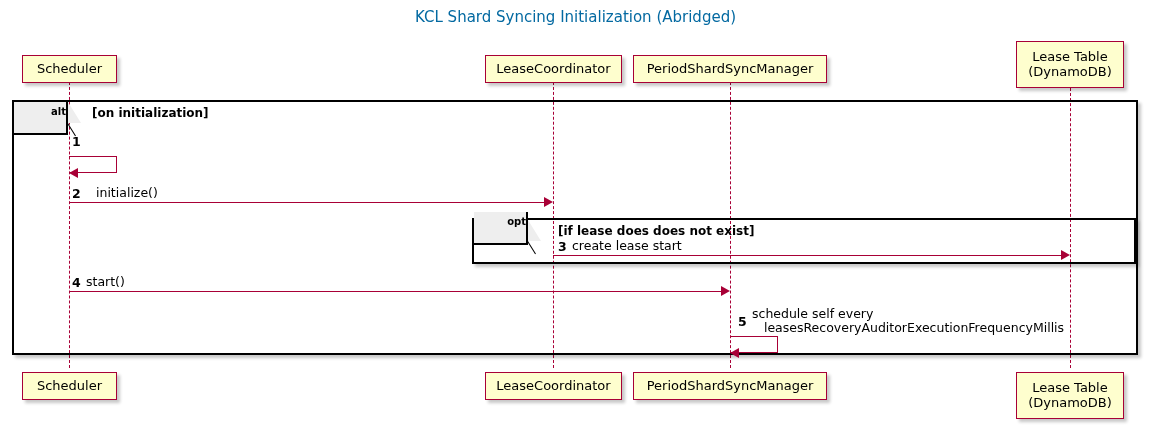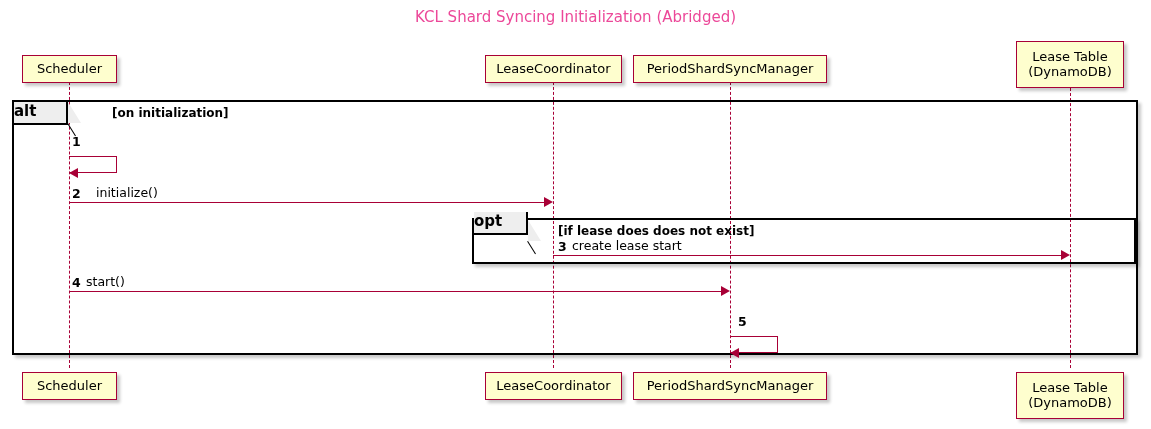--- a/index.html
+++ b/index.html
@@ -17,21 +17,21 @@
   }
 
   
   .title {
     position: absolute;
     top: 8px;
     left: 0;
     width: 1151px;
     text-align: center;
     font-size: 15px;
-    color: #ec4899;
+    color: #0369a1;
     white-space: nowrap;
   }
 
   
   .participant {
     position: absolute;
     box-sizing: border-box;
     background: #FEFECE;
     border: 1.5px solid #A80036;
     color: #000000;
@@ -59,26 +59,26 @@
     border: 2px solid #000000;
     background: transparent;
     box-shadow: 3px 3px 3px rgba(0,0,0,0.22);
   }
   .frame-tab {
     position: absolute;
     box-sizing: border-box;
     background: #EEEEEE;
     border-right: 2px solid #000000;
     border-bottom: 2px solid #000000;
-    font-size: 15px;
+    font-size: 10px;
     font-weight: bold;
     color: #000000;
-    text-align: left;
+    text-align: right;
     line-height: 19px;
-    height: 23px;
+    height: 33px;
   }
   .frame-tab-notch {
     position: absolute;
     width: 0;
     height: 0;
     border-style: solid;
     border-width: 21px 0 0 13px;
     border-color: transparent transparent transparent #EEEEEE;
   }
   .frame-tab-notch::after {
@@ -155,21 +155,21 @@
   <div class="title">KCL Shard Syncing Initialization (Abridged)</div>
 
   <div class="lifeline" style="left:69px;  top:82px; height:286px;"></div>
   <div class="lifeline" style="left:553px; top:82px; height:286px;"></div>
   <div class="lifeline" style="left:730px; top:82px; height:286px;"></div>
   <div class="lifeline" style="left:1070px; top:88px; height:280px;"></div>
 
   <div class="frame" style="left:12px; top:100px; width:1126px; height:255px;"></div>
   <div class="frame-tab" style="left:14px; top:102px; width:54px;">alt</div>
   <div class="frame-tab-notch" style="left:68px; top:102px;"></div>
-  <div class="frame-label" style="left:92px; top:106px;margin-left:20px;">[on initialization]</div>
+  <div class="frame-label" style="left:92px; top:106px;">[on initialization]</div>
 
   <div class="msg-num" style="left:72px; top:134px;">1</div>
   <div class="self-loop" style="left:69px; top:156px; width:48px; height:17px;"></div>
   <div class="arrow-head-left" style="left:69px; top:168px;"></div>
 
   <div class="msg-num" style="left:72px; top:186px;">2</div>
   <div class="msg-text" style="left:96px; top:186px;">initialize()</div>
   <div class="arrow-line" style="left:69px; top:202px; width:475px;"></div>
   <div class="arrow-head-right" style="left:544px; top:197px;"></div>
 
@@ -182,20 +182,22 @@
   <div class="msg-text" style="left:572px; top:239px;">create lease start</div>
   <div class="arrow-line" style="left:553px; top:255px; width:508px;"></div>
   <div class="arrow-head-right" style="left:1061px; top:250px;"></div>
 
   <div class="msg-num" style="left:72px; top:275px;">4</div>
   <div class="msg-text" style="left:86px; top:275px;">start()</div>
   <div class="arrow-line" style="left:69px; top:291px; width:652px;"></div>
   <div class="arrow-head-right" style="left:721px; top:286px;"></div>
 
   <div class="msg-num" style="left:738px; top:314px;">5</div>
+  <div class="msg-text" style="left:752px; top:307px;">schedule self every
+   leasesRecoveryAuditorExecutionFrequencyMillis</div>
   <div class="self-loop" style="left:730px; top:336px; width:48px; height:17px;"></div>
   <div class="arrow-head-left" style="left:730px; top:348px;"></div>
 
   <div class="participant" style="left:22px; top:55px; width:95px; height:28px;">Scheduler</div>
 
   <div class="participant" style="left:485px; top:55px; width:137px; height:28px;">LeaseCoordinator</div>
 
   <div class="participant" style="left:633px; top:55px; width:194px; height:28px;">PeriodShardSyncManager</div>
 
   <div class="participant" style="left:1016px; top:41px; width:108px; height:47px;">Lease Table

